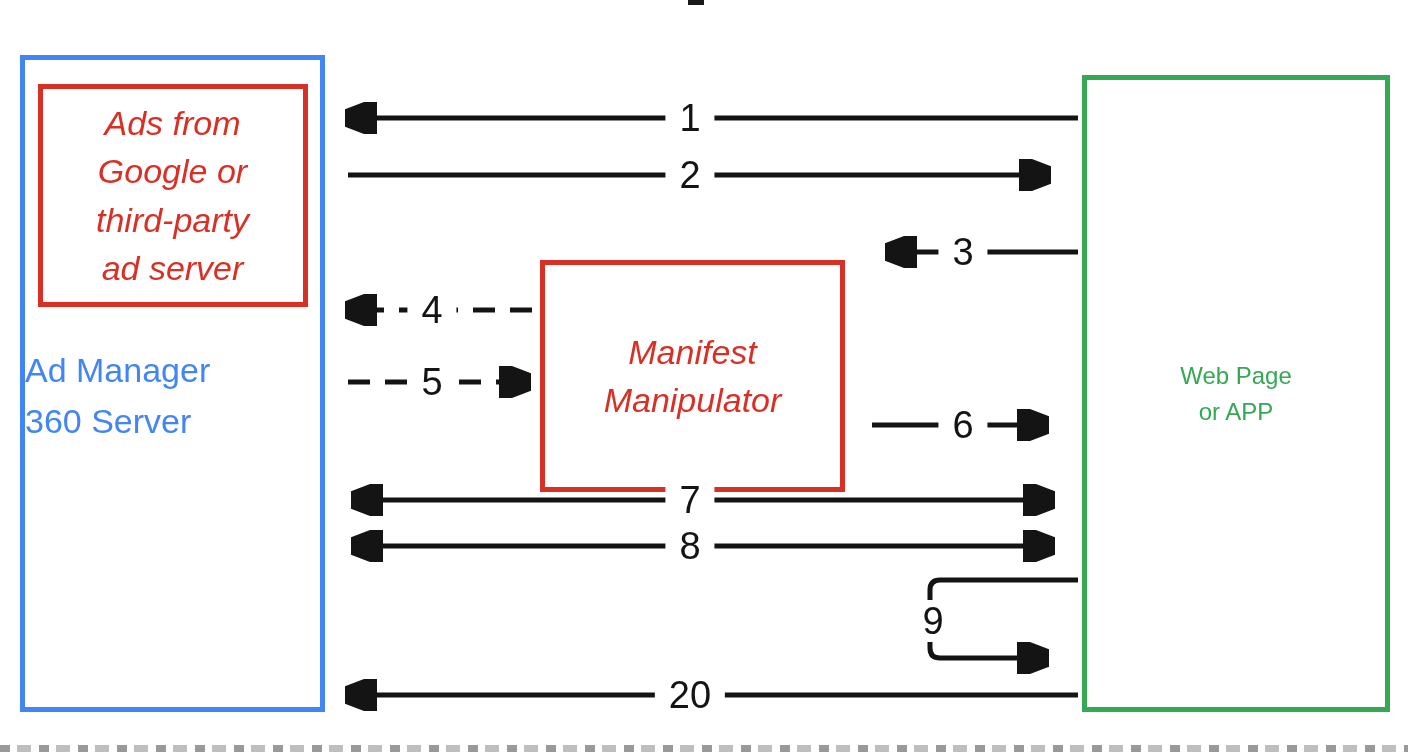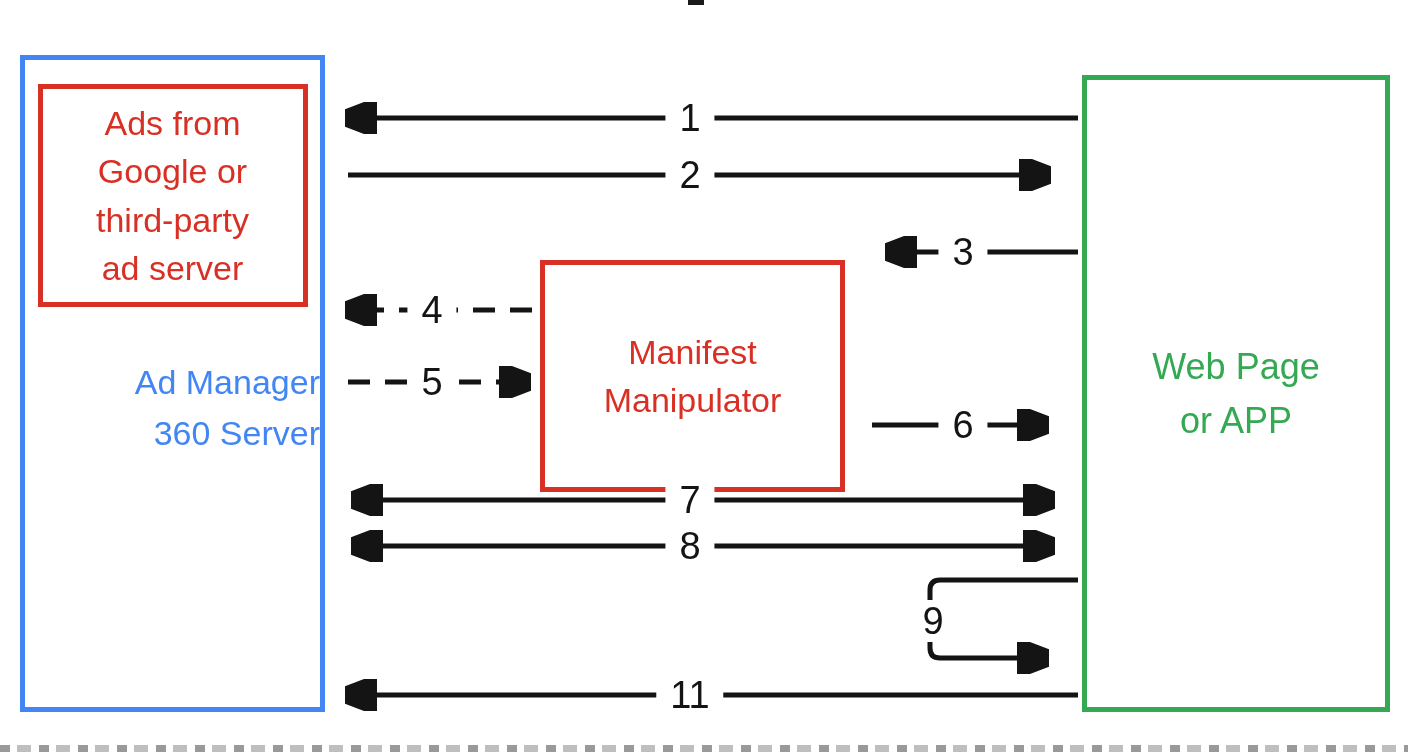--- a/index.html
+++ b/index.html
@@ -32,24 +32,25 @@
     margin: 0 auto;
     border: 5px solid #D93025;
     padding: 10px 0;
     text-align: center;
   }
   .red-text {
     color: #D93025;
     font-size: 34px;
     line-height: 1.42;
     white-space: pre-line;
+    font-style: italic;
   }
   .blue-title {
-    margin-top: 50px;
-    text-align: right;
+    margin-top: 38px;
+    text-align: left;
     color: #4285F4;
     font-size: 34px;
     line-height: 1.5;
     white-space: pre-line;
   }
   .center-red-box {
     left: 540px; top: 228px;
     width: 305px; height: 232px;
     border: 5px solid #D93025;
     display: flex;
@@ -62,21 +63,21 @@
     left: 1082px; top: 75px;
     width: 308px; height: 637px;
     border: 5px solid #34A853;
     display: flex;
     align-items: center;
     justify-content: center;
     text-align: center;
   }
   .green-text {
     color: #34A853;
-    font-size: 36px;
+    font-size: 24px;
     line-height: 1.5;
     white-space: pre-line;
   }
   svg.arrows {
     position: absolute;
     left: 0; top: 0;
     width: 1408px;
     height: 752px;
     pointer-events: none;
   }
@@ -160,18 +161,18 @@
 
   <div class="arrow-label" style="left:690px; top:118px;">1</div>
   <div class="arrow-label" style="left:690px; top:175px;">2</div>
   <div class="arrow-label" style="left:963px; top:252px;">3</div>
   <div class="arrow-label" style="left:432px; top:310px;">4</div>
   <div class="arrow-label" style="left:432px; top:382px;">5</div>
   <div class="arrow-label" style="left:963px; top:425px;">6</div>
   <div class="arrow-label" style="left:690px; top:500px;">7</div>
   <div class="arrow-label" style="left:690px; top:546px;">8</div>
   <div class="arrow-label" style="left:933px; top:621px;">9</div>
-  <div class="arrow-label" style="left:690px; top:695px;">11</div>
+  <div class="arrow-label" style="left:690px; top:695px;">20</div>
 
   <div class="cutoff-top"></div>
   <div class="cutoff-bottom"></div>
 
 </div>
 
 </body></html>

